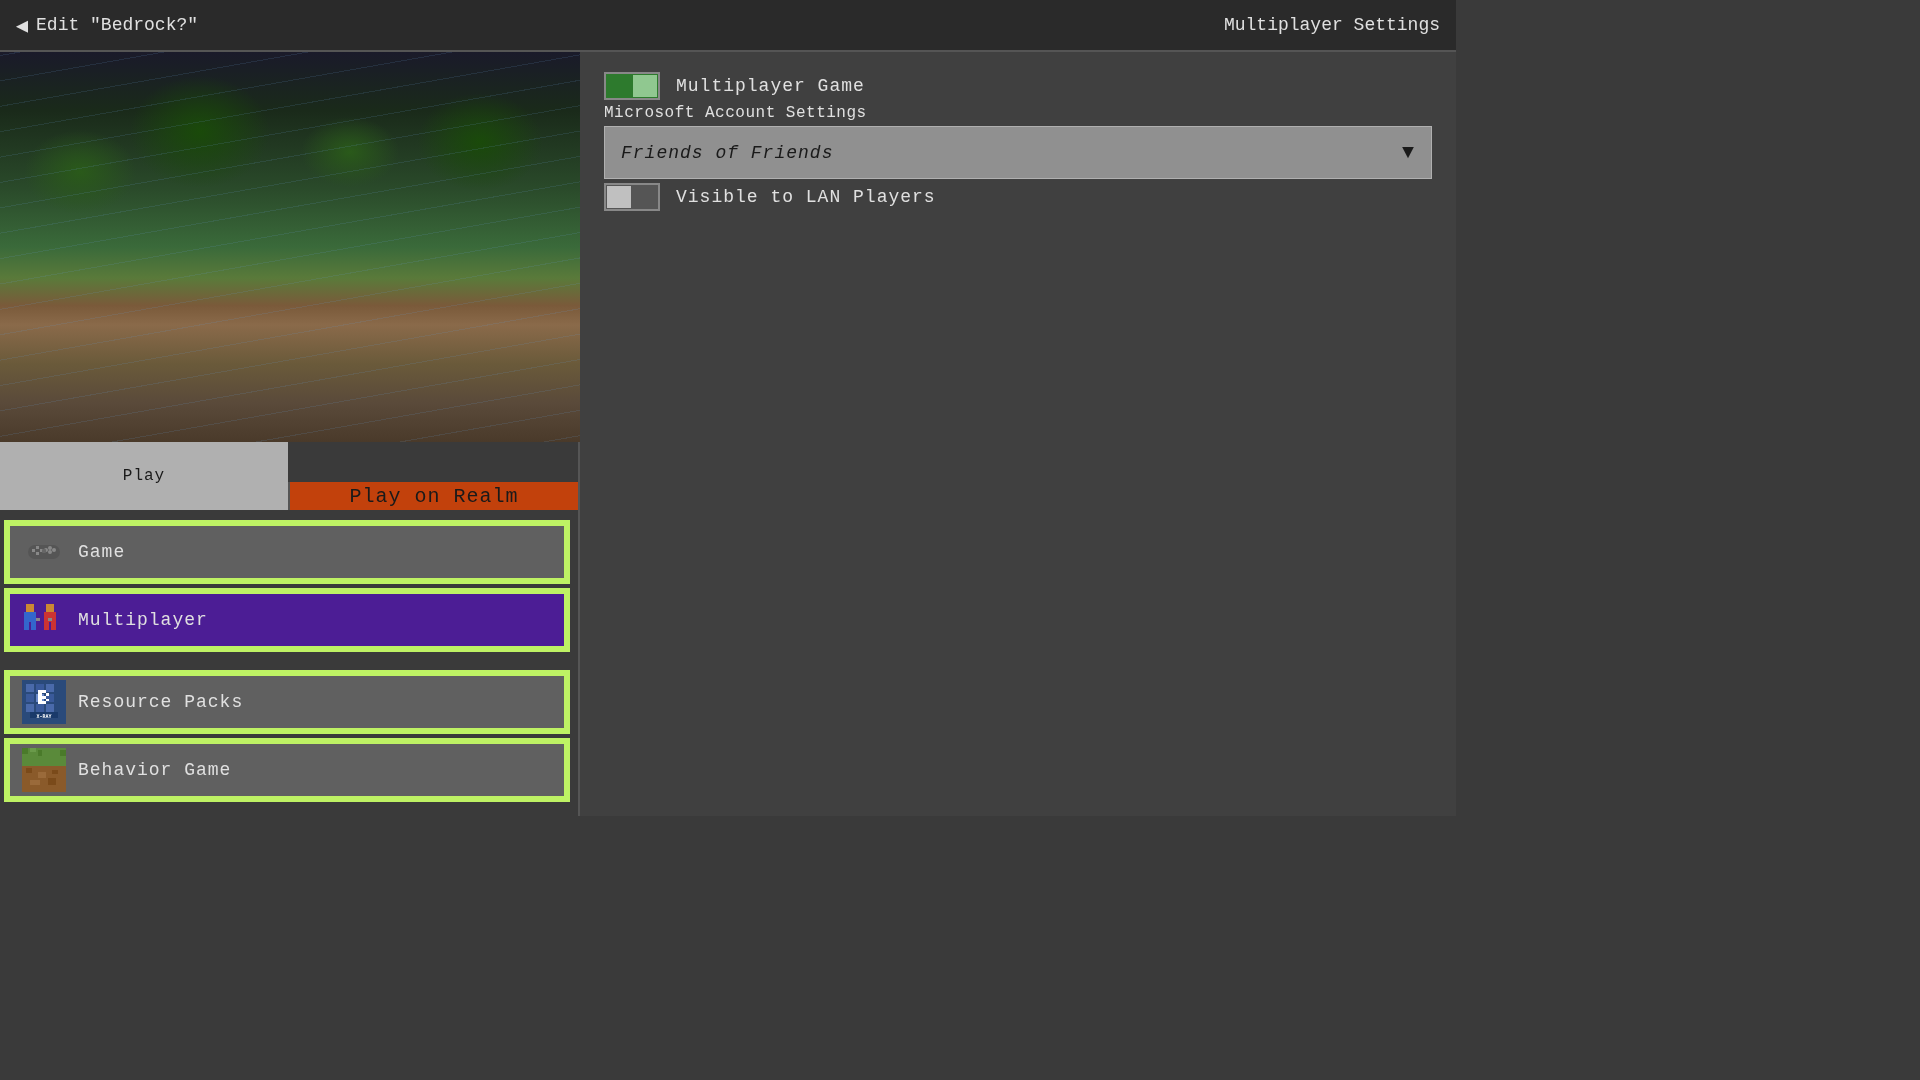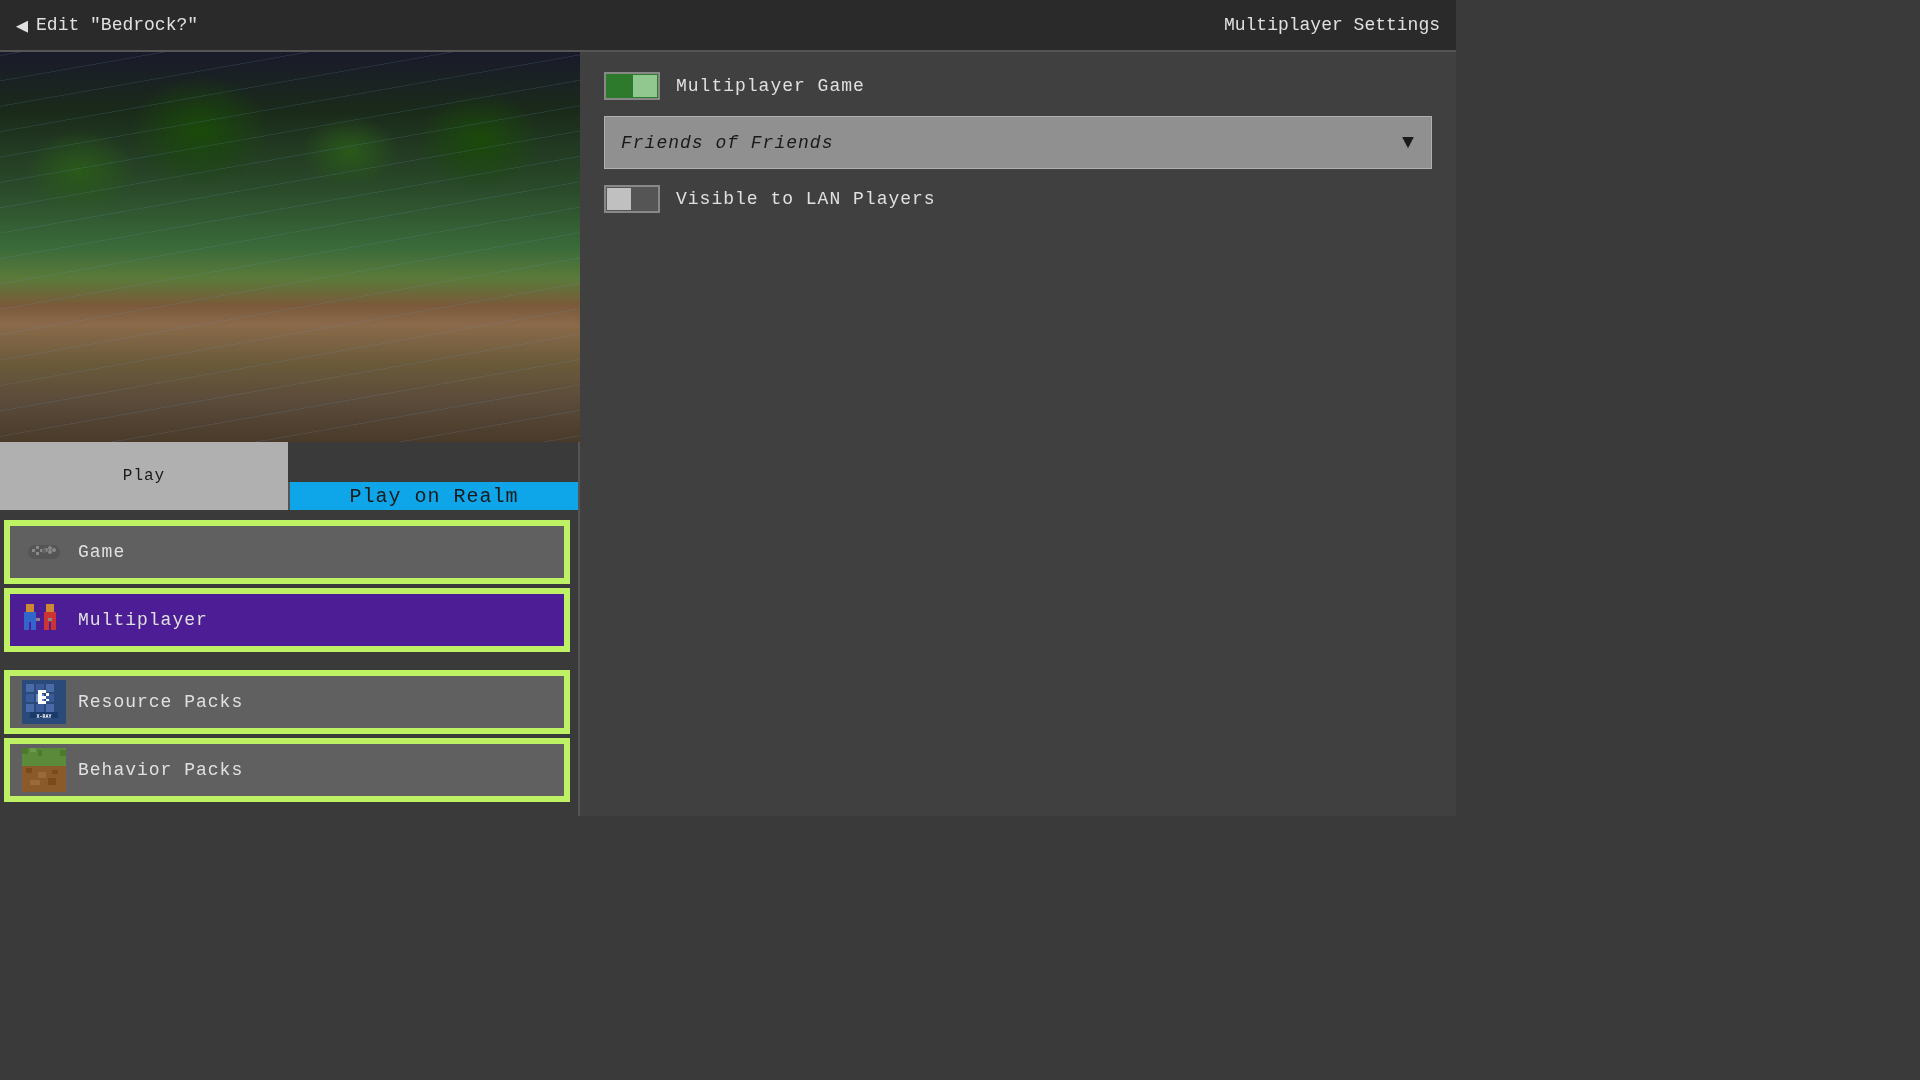--- a/index.html
+++ b/index.html
@@ -121,21 +121,21 @@
       border: none;
       font-family: 'Courier New', Courier, monospace;
       font-size: 16px;
       color: #1a1a1a;
       cursor: pointer;
       letter-spacing: 1px;
     }
 
     .btn-play-realm {
       flex: 1;
-      background: #0ea5e9;
+      background: #c2410c;
       border: none;
       font-family: 'Courier New', Courier, monospace;
       font-size: 20px;
       color: #1a1a1a;
       cursor: pointer;
       letter-spacing: 1px;
       border-left: 2px solid #555;
       margin-top: 40px;
     }
 
@@ -218,21 +218,21 @@
       letter-spacing: 1px;
     }
 
     
     .right-panel {
       flex: 1;
       padding: 20px 24px;
       background: #404040;
       display: flex;
       flex-direction: column;
-      gap: 16px;
+      gap: 4px;
     }
 
     
     .toggle-row {
       display: flex;
       align-items: center;
       gap: 16px;
     }
 
     .toggle-switch {
@@ -427,34 +427,37 @@
             <rect x="38" y="2" width="6" height="6" fill="#4a7a2a"></rect>
 
             <rect x="0" y="18" width="44" height="26" fill="#8a5a2a"></rect>
             <rect x="4" y="20" width="6" height="5" fill="#7a4a1a"></rect>
             <rect x="16" y="24" width="8" height="6" fill="#9a6a3a"></rect>
             <rect x="30" y="22" width="6" height="4" fill="#7a4a1a"></rect>
             <rect x="8" y="32" width="10" height="5" fill="#9a6a3a"></rect>
             <rect x="26" y="30" width="8" height="7" fill="#7a4a1a"></rect>
           </svg>
         </div>
-        <span class="item-label">Behavior Packs</span>
+        <span class="item-label">Behavior Game</span>
       </div>
     </div>
   </div>
 
   <div class="right-panel">
 
     <div class="toggle-row">
       <div class="toggle-switch on">
         <div class="toggle-knob"></div>
       </div>
       <span class="toggle-label">Multiplayer Game</span>
     </div>
 
+    <div>
+      <div class="ms-account-label">Microsoft Account Settings</div>
+    </div>
 
     <div class="dropdown-container">
       <div class="dropdown-select">
         <span>Friends of Friends</span>
         <span class="dropdown-arrow">▼</span>
       </div>
     </div>
 
     <div class="toggle-row">
       <div class="toggle-switch off">

